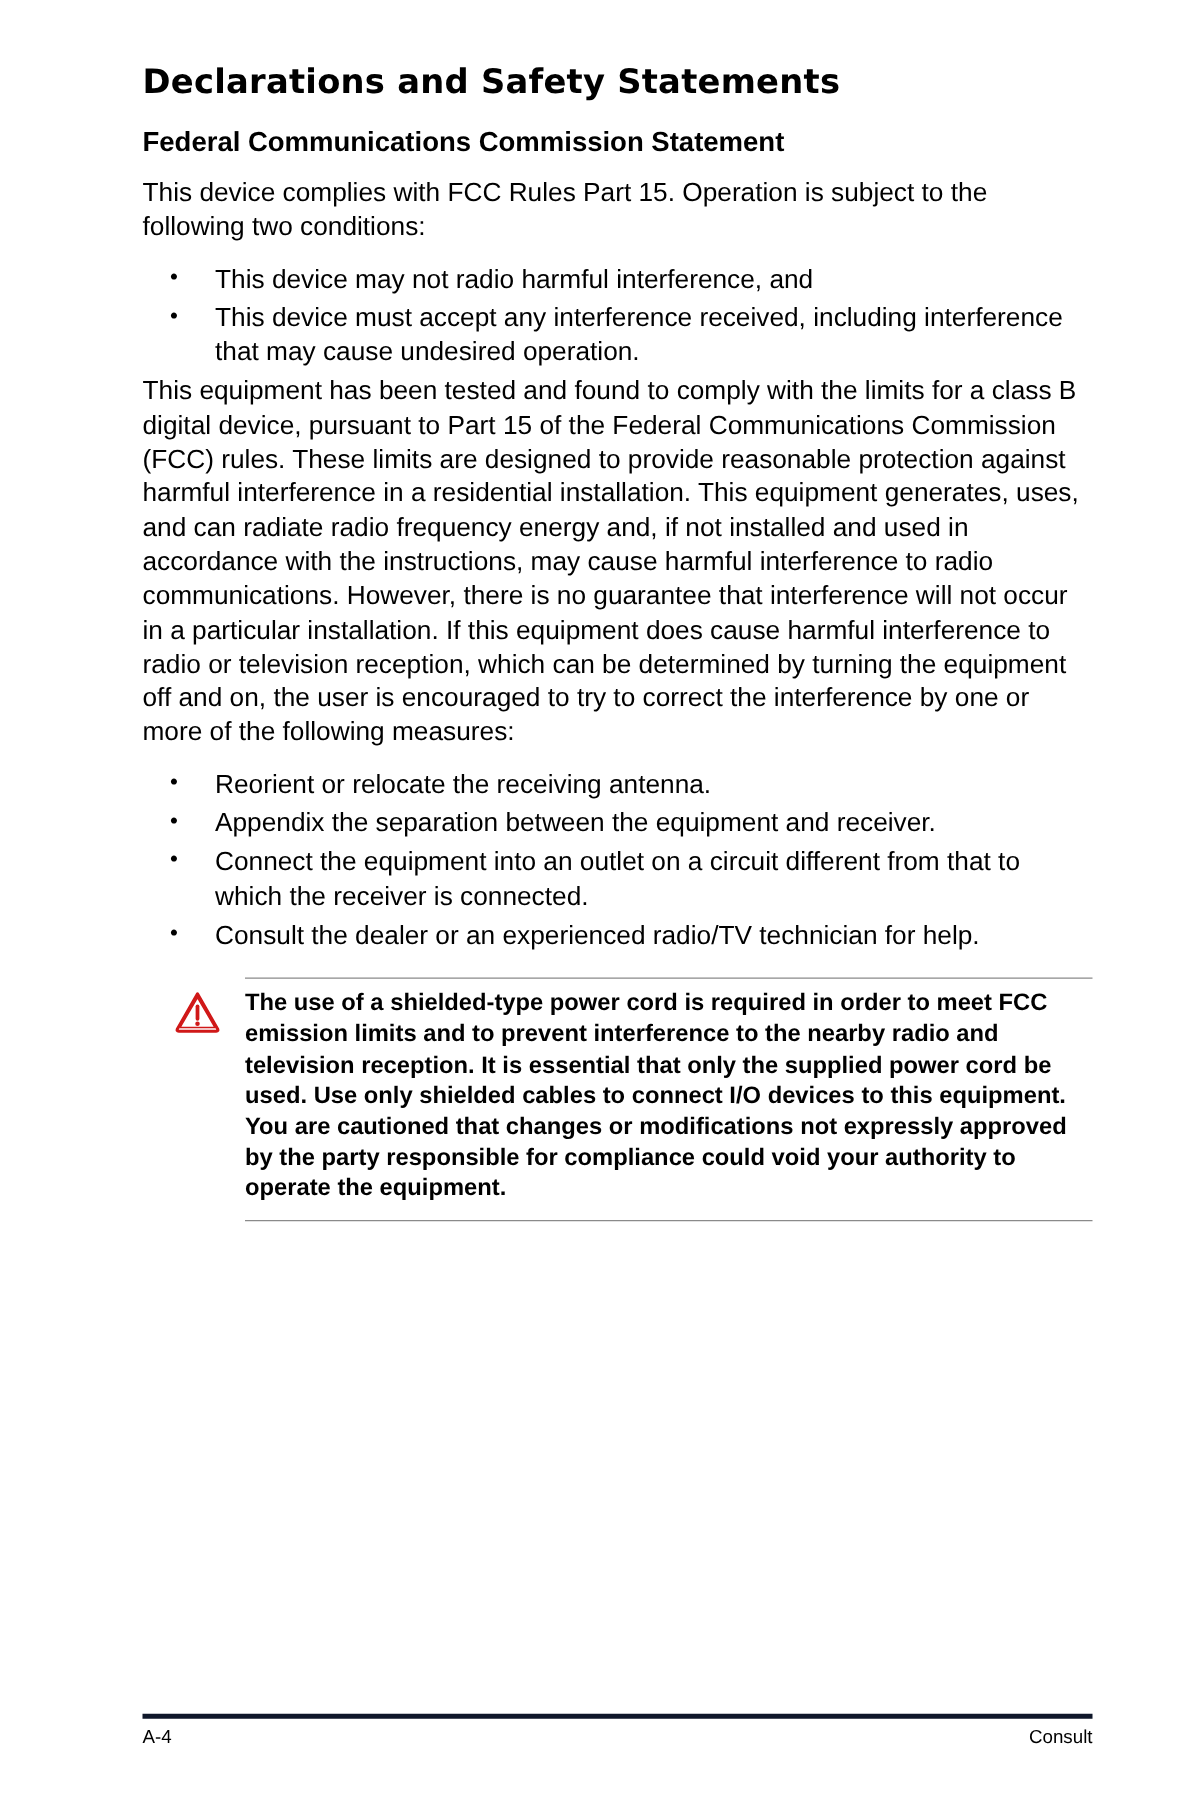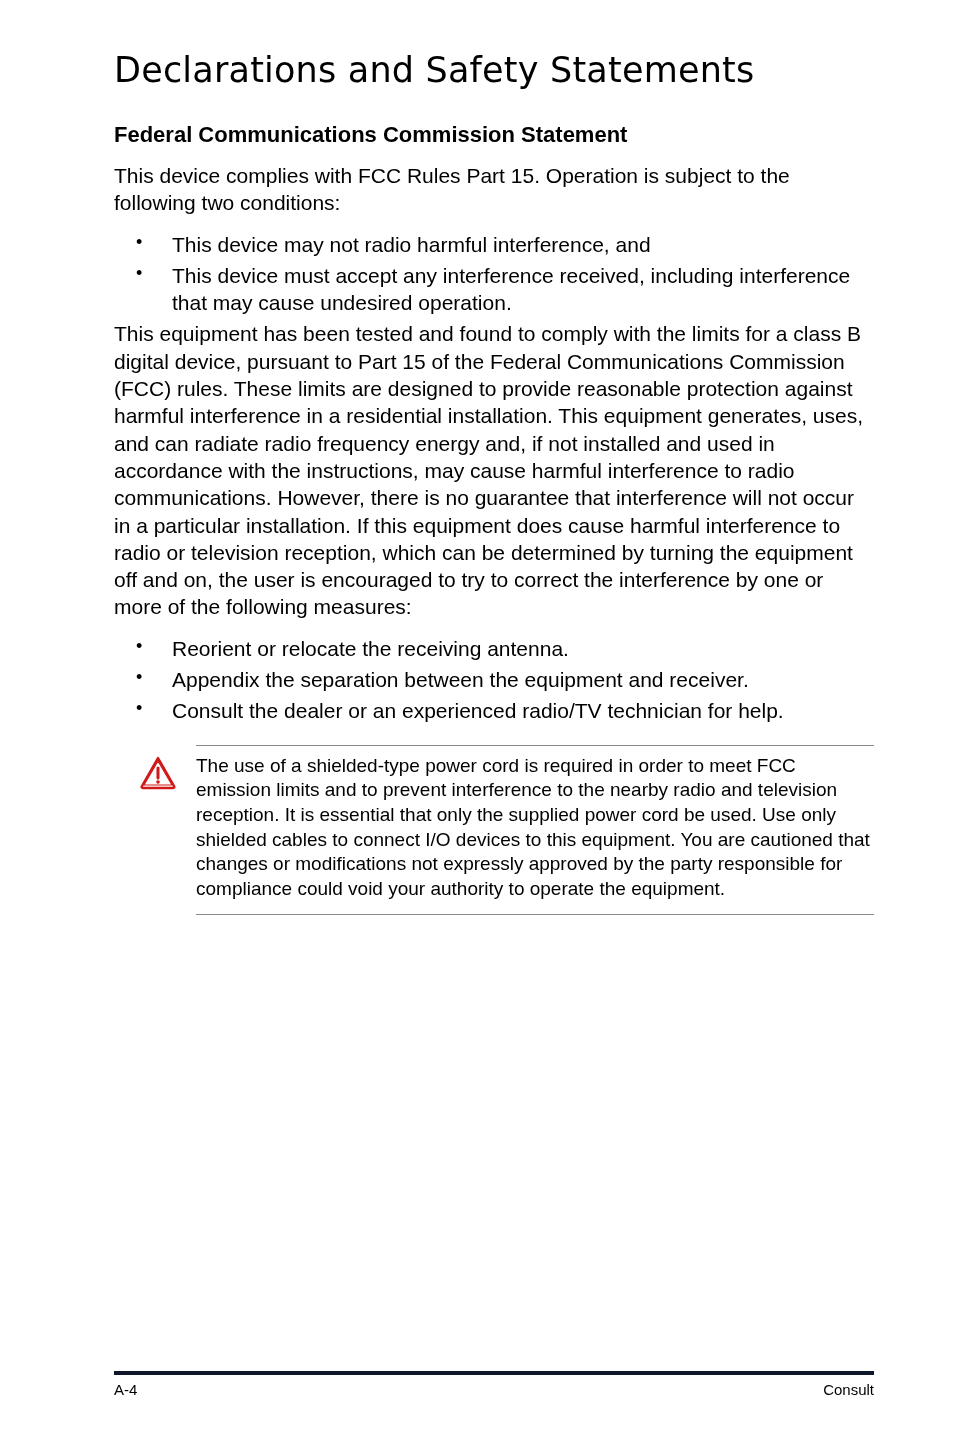--- a/index.html
+++ b/index.html
@@ -6,23 +6,23 @@
   html, body { width: 954px; height: 1438px; }
   body {
     font-family: "Segoe UI", "Myriad Pro", Arial, sans-serif;
     color: #000;
     background: #fff;
     padding: 50px 80px 40px 114px;
     position: relative;
   }
   h1 {
     font-family: "DejaVu Sans", "Verdana", Arial, sans-serif;
-    font-size: 35px;
-    font-weight: 400;
-    margin-bottom: 32px;
+    font-size: 27px;
+    font-weight: 700;
+    margin-bottom: 20px;
     letter-spacing: 0.2px;
   }
   h2 {
     font-family: "Segoe UI", "Myriad Pro", Arial, sans-serif;
     font-size: 22px;
     font-weight: 700;
     margin-bottom: 14px;
   }
   p.body {
     font-size: 21px;
@@ -59,20 +59,21 @@
   }
   .callout-icon {
     flex: 0 0 58px;
     padding-top: 10px;
   }
   .callout-text-wrap {
     flex: 1;
     border-top: 1px solid #8a8a8a;
     border-bottom: 1px solid #8a8a8a;
     padding: 8px 0 12px 0;
+    font-weight: bold;
   }
   .callout-text {
     font-size: 19px;
     line-height: 1.3;
   }
   .footer {
     position: absolute;
     left: 114px;
     right: 80px;
     bottom: 40px;
@@ -94,20 +95,21 @@
 <ul>
   <li>This device may not radio harmful interference, and</li>
   <li>This device must accept any interference received, including interference that may cause undesired operation.</li>
 </ul>
 
 <p class="after-list">This equipment has been tested and found to comply with the limits for a class B digital device, pursuant to Part 15 of the Federal Communications Commission (FCC) rules. These limits are designed to provide reasonable protection against harmful interference in a residential installation. This equipment generates, uses, and can radiate radio frequency energy and, if not installed and used in accordance with the instructions, may cause harmful interference to radio communications. However, there is no guarantee that interference will not occur in a particular installation. If this equipment does cause harmful interference to radio or television reception, which can be determined by turning the equipment off and on, the user is encouraged to try to correct the interference by one or more of the following measures:</p>
 
 <ul>
   <li>Reorient or relocate the receiving antenna.</li>
   <li>Appendix the separation between the equipment and receiver.</li>
+  <li>Connect the equipment into an outlet on a circuit different from that to which the receiver is connected.</li>
   <li>Consult the dealer or an experienced radio/TV technician for help.</li>
 </ul>
 
 <div class="callout">
   <div class="callout-icon">
     <svg width="40" height="40" viewBox="0 0 40 40">
       <path d="M20 3 L36 31 Q37 33 35 33 L5 33 Q3 33 4 31 Z" fill="none" stroke="#d01818" stroke-width="2.4" stroke-linejoin="round"></path>
       <path d="M20 6 L34 30 L6 30 Z" fill="none" stroke="#d01818" stroke-width="1.2" stroke-linejoin="round"></path>
       <line x1="20" y1="13" x2="20" y2="23" stroke="#d01818" stroke-width="3" stroke-linecap="round"></line>
       <circle cx="20" cy="27" r="1.8" fill="#d01818"></circle>

